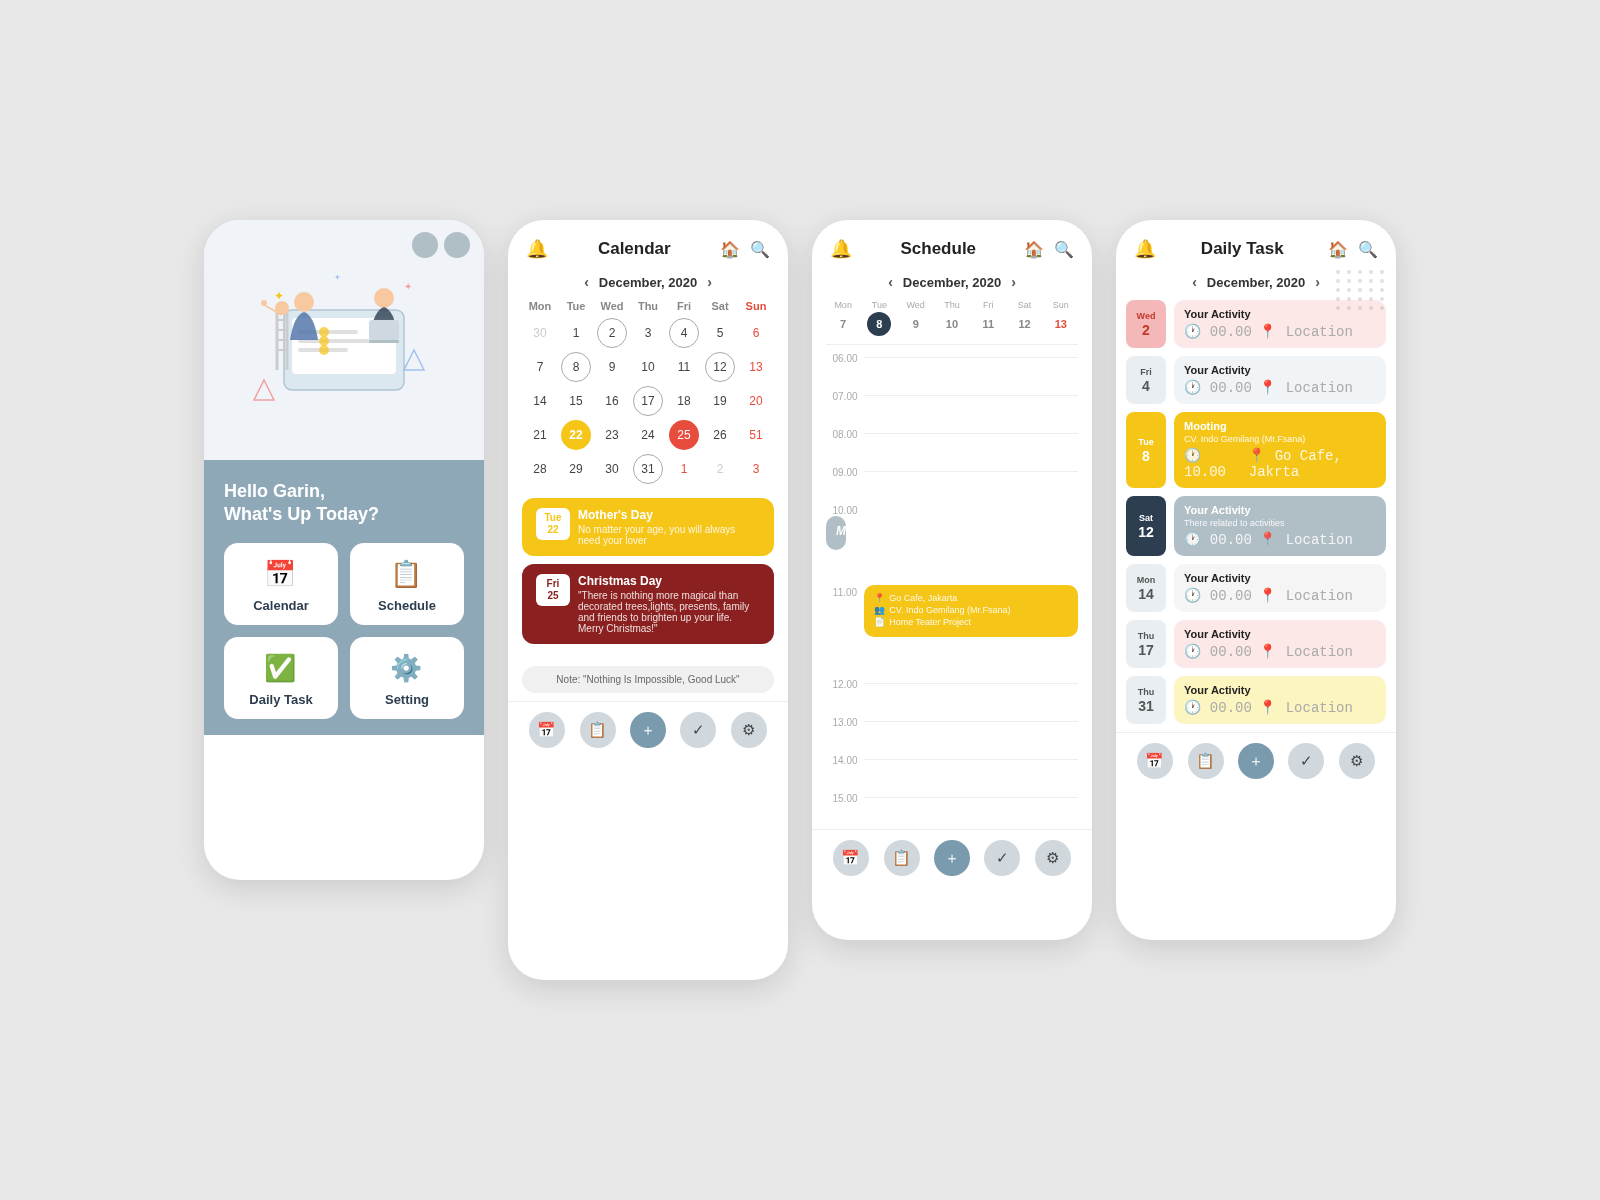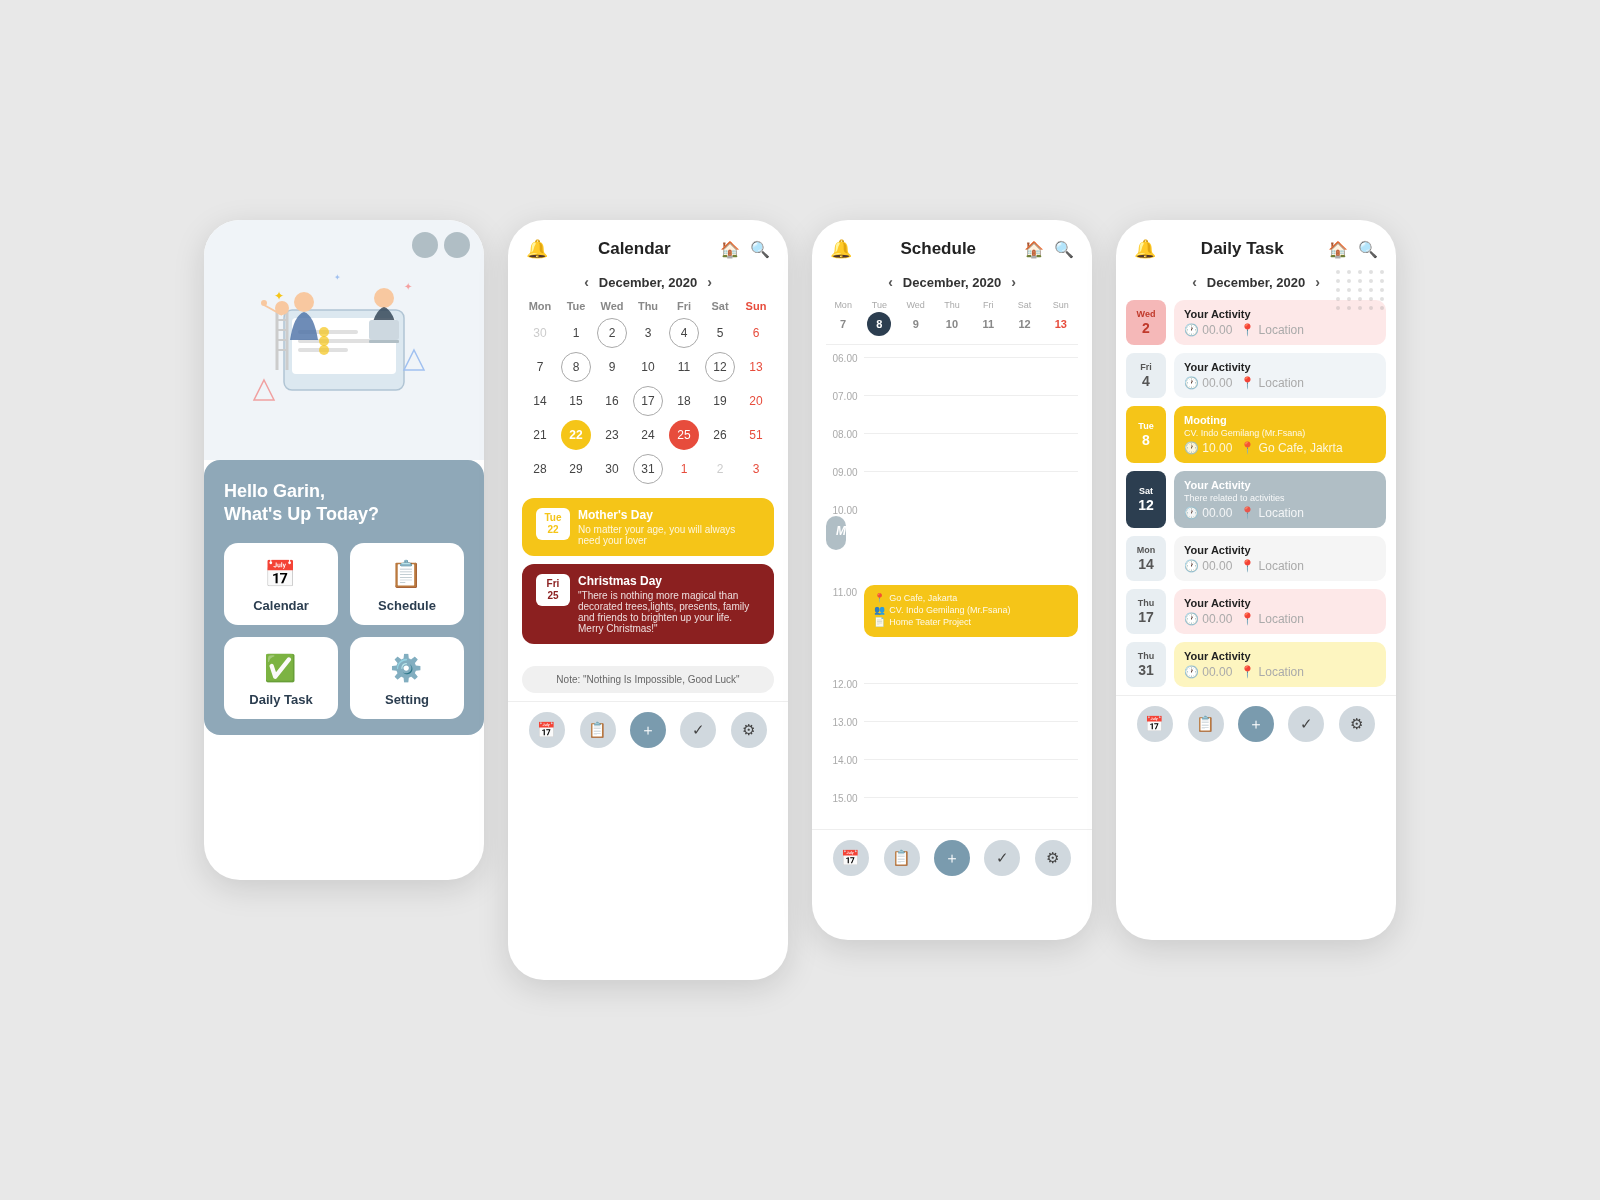--- a/index.html
+++ b/index.html
@@ -55,21 +55,20 @@
       border-radius: 50%;
       background: #b0bec5;
     }
     .illustration {
       width: 200px;
       height: 180px;
     }
     .home-bottom {
       background: #8fa8b8;
       padding: 20px 20px 16px;
-      border-radius: 16px;
     }
     .home-greeting {
       color: #fff;
       font-size: 18px;
       font-weight: 700;
       line-height: 1.3;
       margin-bottom: 16px;
     }
     .home-grid {
       display: grid;
@@ -412,22 +411,23 @@
     .task-card-meta {
       display: flex;
       align-items: center;
       gap: 8px;
       margin-top: 3px;
     }
     .meta-item {
       display: flex;
       align-items: center;
       gap: 2px;
-      font-size: 12px;
+      font-size: 14px;
       color: #aaa;
+      font-family: Liberation Mono, monospace;
     }
     .meta-item.white-meta { color: rgba(255,255,255,0.85); }
 
     
     .dots-decoration {
       position: absolute;
       right: 10px;
       top: 50px;
       display: grid;
       grid-template-columns: repeat(5, 6px);

